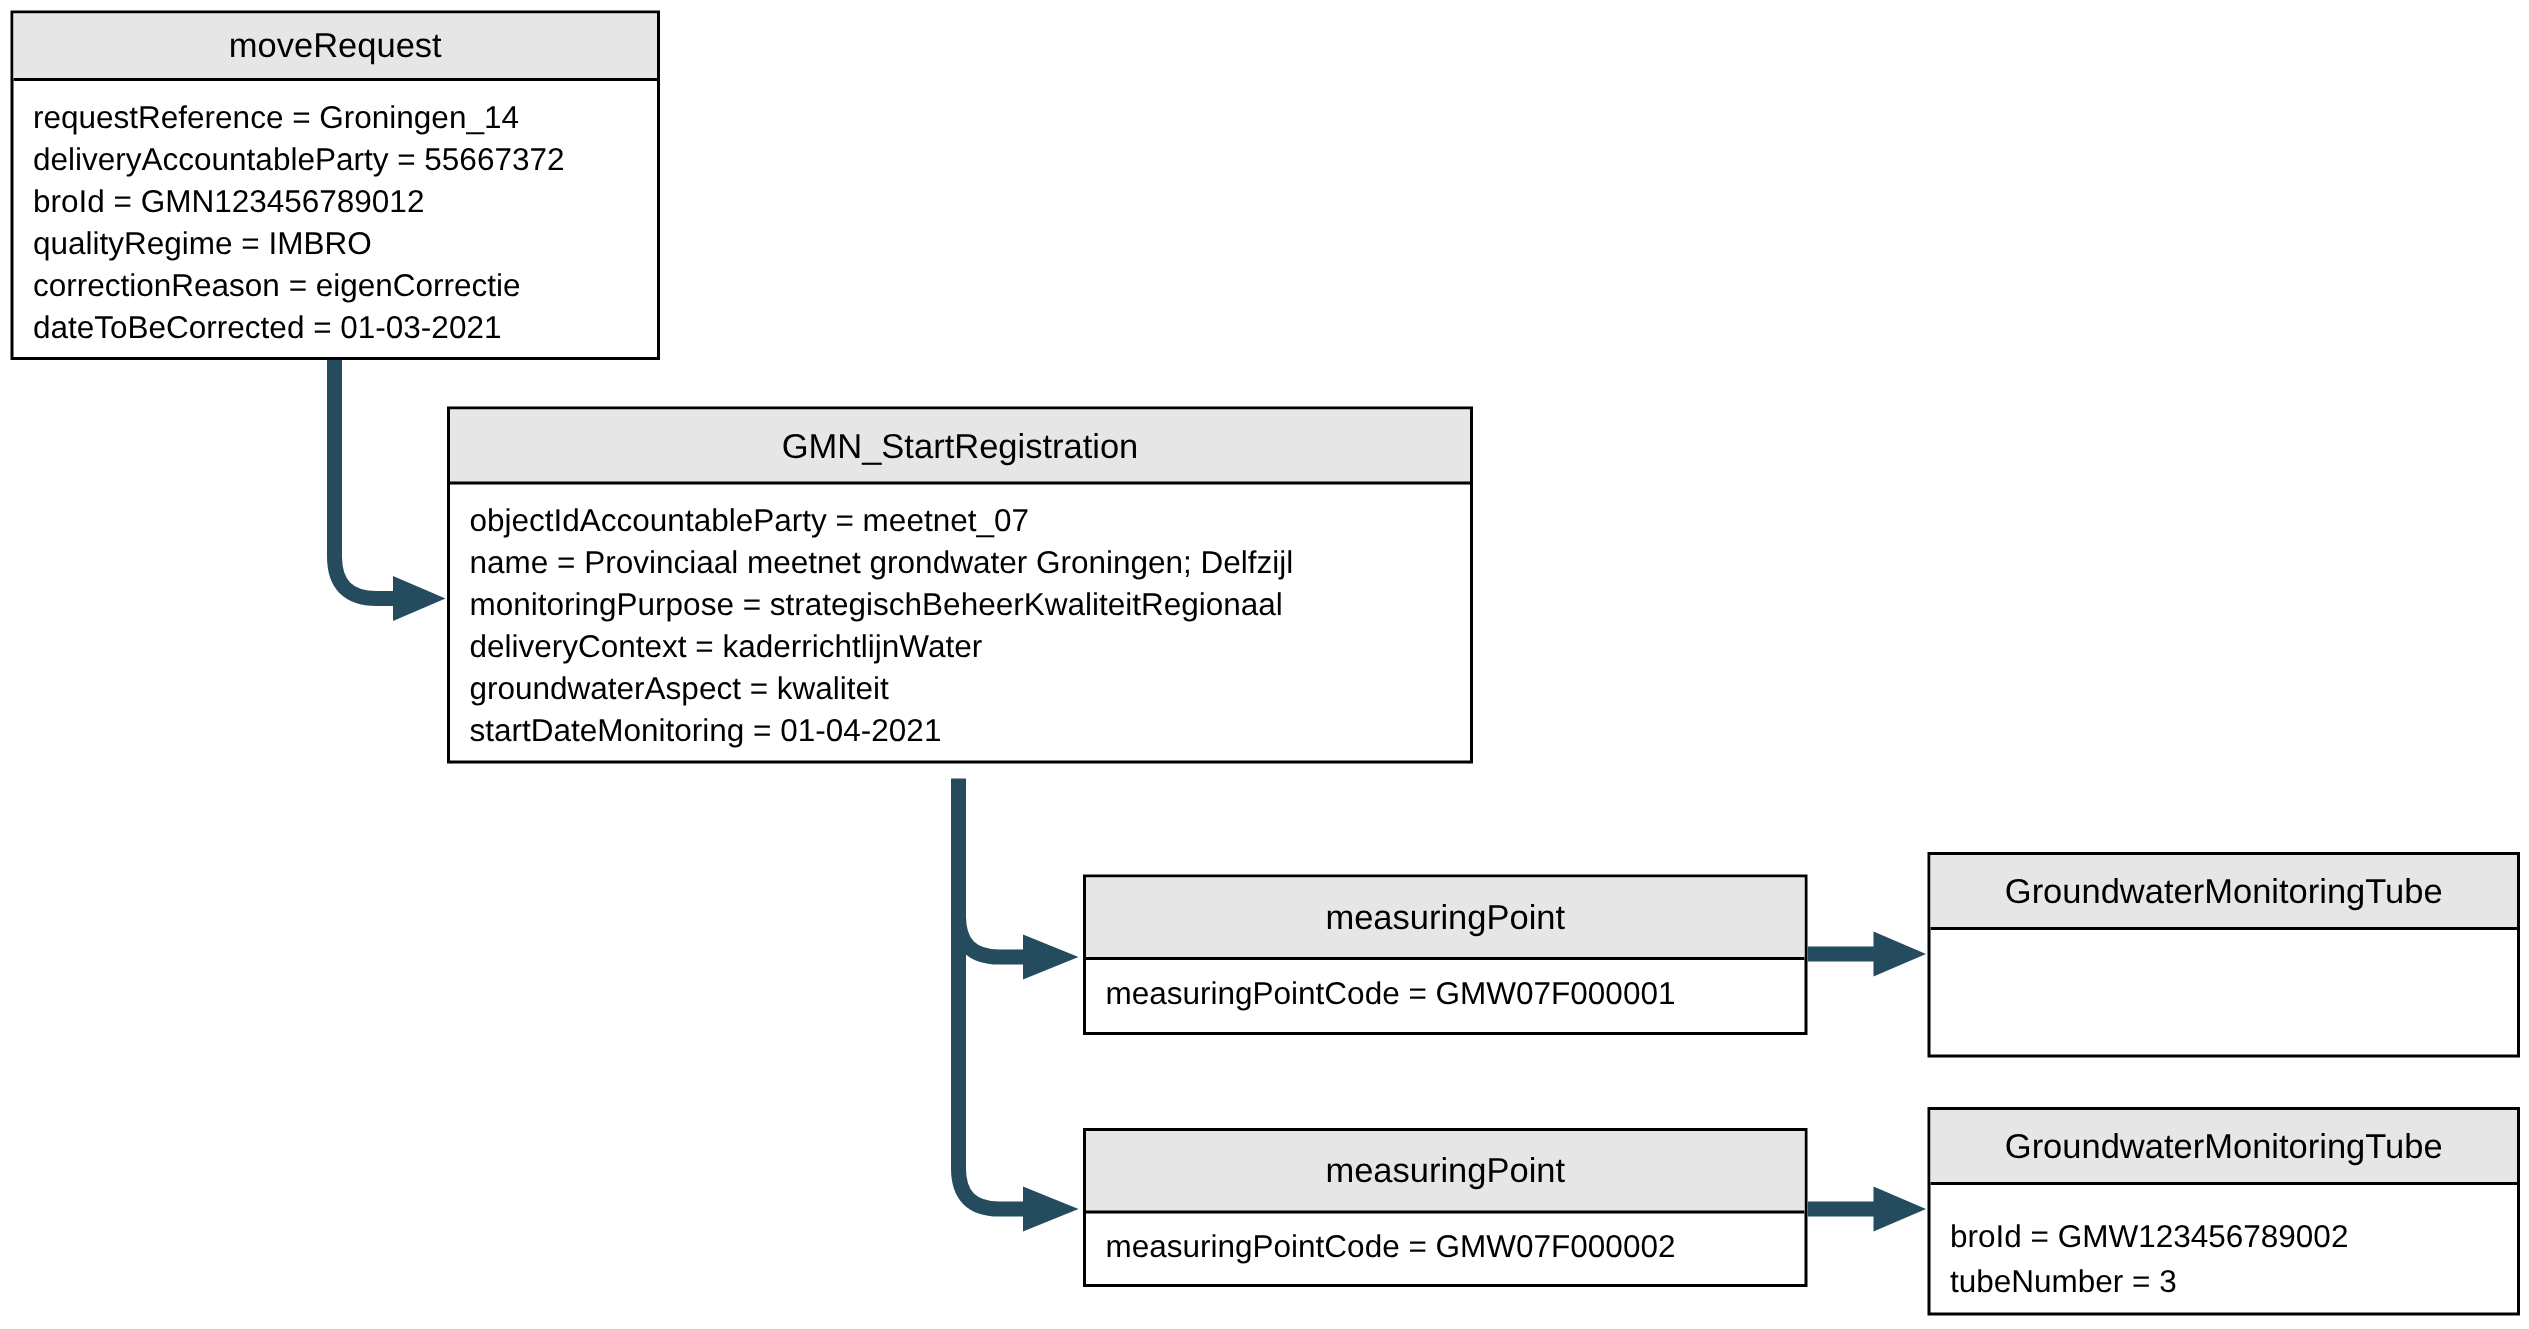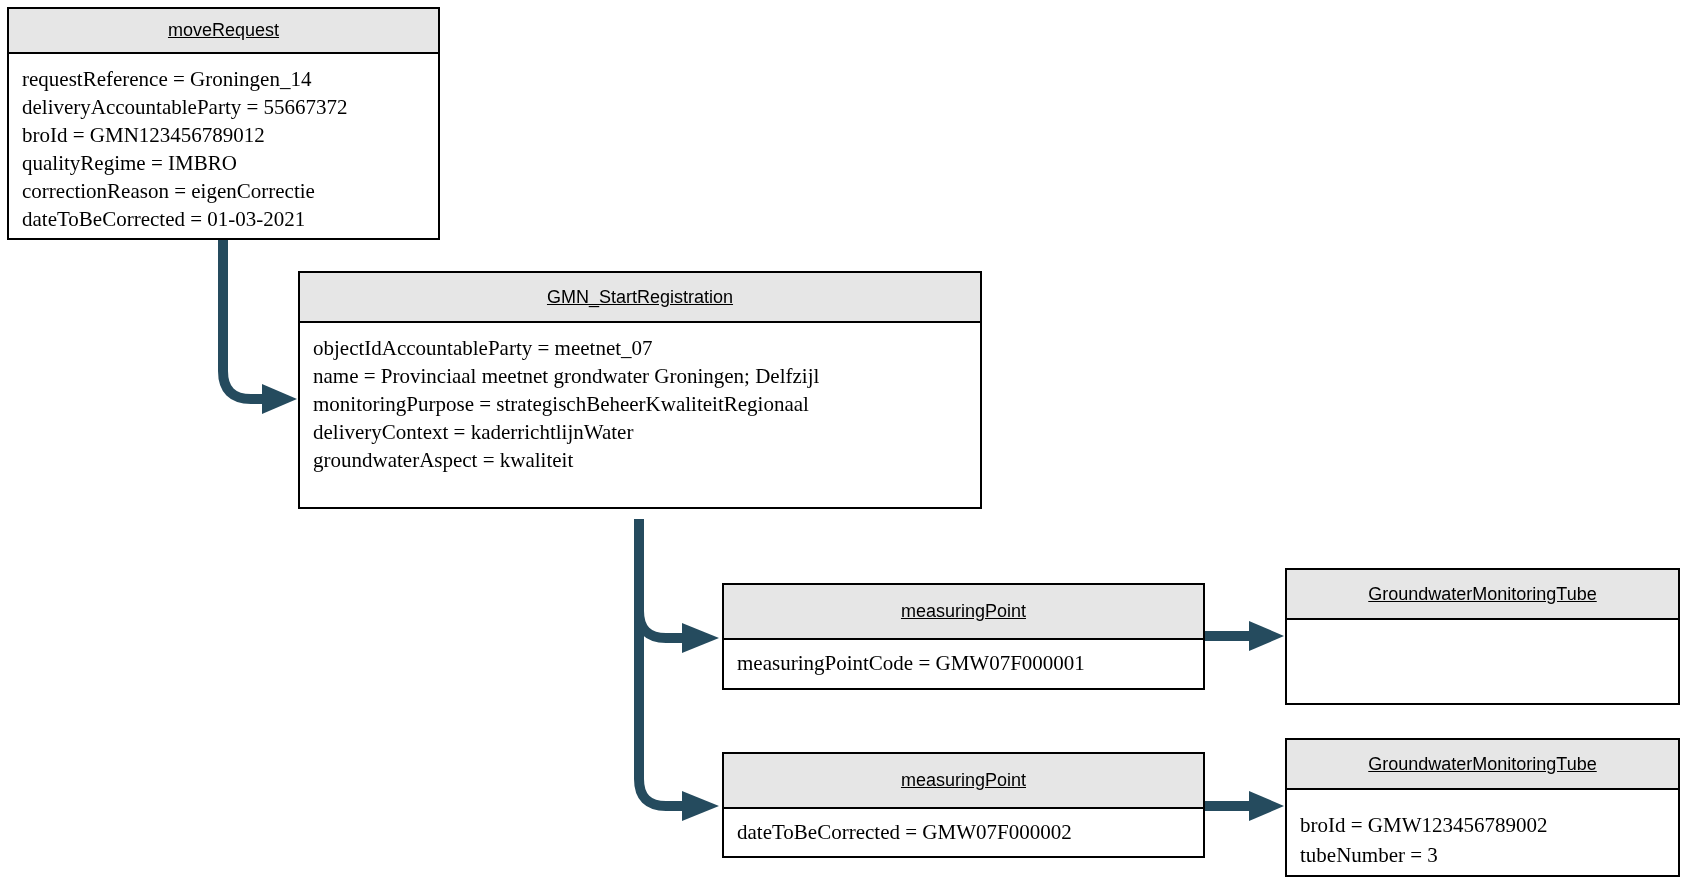--- a/index.html
+++ b/index.html
@@ -28,36 +28,34 @@
     border:2px solid var(--border-color);
     background:#fff;
     box-sizing:border-box;
     display:flex;
     flex-direction:column;
   }
   .node-header{
     background:var(--header-fill);
     border-bottom:2px solid var(--border-color);
     text-align:right;
-    font-size:18px;
+    font-size:23px;
     flex:0 0 auto;
     display:flex;
     align-items:center;
     justify-content:center;
-    text-decoration:underline;
   }
   .node-body{
     flex:1 1 auto;
     font-size:21px;
     line-height:28px;
     padding:11px 12px 0 13px;
     text-align:left;
     white-space:nowrap;
     overflow:hidden;
-    font-family:Liberation Serif, serif;
   }
   
   #node-0{left:7px;   top:7px;   width:433px; height:233px;}
   #node-0 .node-header{height:43px;}
   #node-1{left:298px; top:271px; width:684px; height:238px;}
   #node-1 .node-header{height:48px;}
   #node-2{left:722px; top:583px; width:483px; height:107px;}
   #node-2 .node-header{height:53px;}
   #node-2 .node-body{padding-top:9px;}
   #node-3{left:1285px;top:568px; width:395px; height:137px;}
@@ -116,38 +114,39 @@
   </div>
 
   <div class="node" id="node-1">
     <div class="node-header">GMN_StartRegistration</div>
     <div class="node-body">
       <div>objectIdAccountableParty = meetnet_07</div>
       <div>name = Provinciaal meetnet grondwater Groningen; Delfzijl</div>
       <div>monitoringPurpose = strategischBeheerKwaliteitRegionaal</div>
       <div>deliveryContext = kaderrichtlijnWater</div>
       <div>groundwaterAspect = kwaliteit</div>
+      <div>startDateMonitoring = 01-04-2021</div>
     </div>
   </div>
 
   <div class="node" id="node-2">
     <div class="node-header">measuringPoint</div>
     <div class="node-body">
       <div>measuringPointCode = GMW07F000001</div>
     </div>
   </div>
 
   <div class="node" id="node-3">
     <div class="node-header">GroundwaterMonitoringTube</div>
   </div>
 
   <div class="node" id="node-4">
     <div class="node-header">measuringPoint</div>
     <div class="node-body">
-      <div>dateToBeCorrected = GMW07F000002</div>
+      <div>measuringPointCode = GMW07F000002</div>
     </div>
   </div>
 
   <div class="node" id="node-5">
     <div class="node-header">GroundwaterMonitoringTube</div>
     <div class="node-body">
       <div>broId = GMW123456789002</div>
       <div>tubeNumber = 3</div>
     </div>
   </div>

